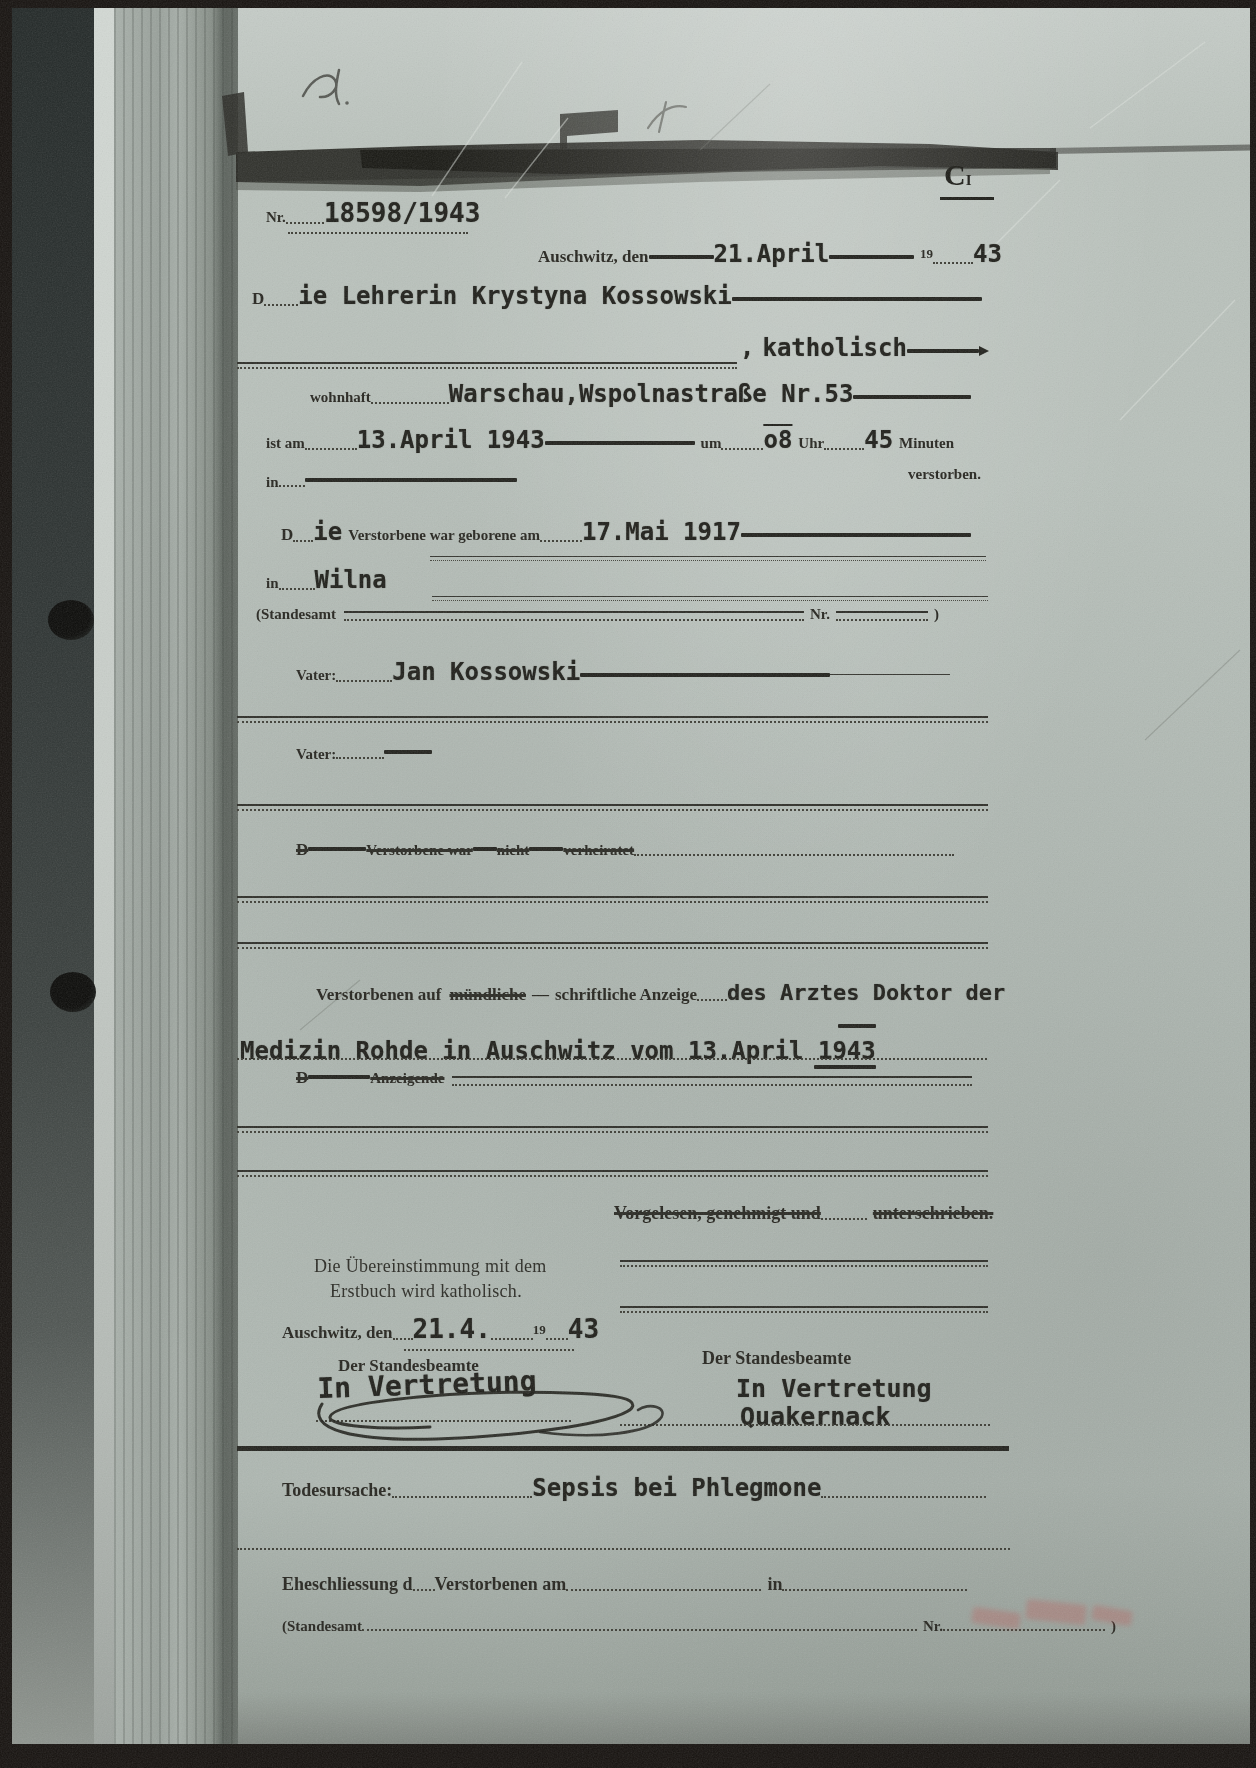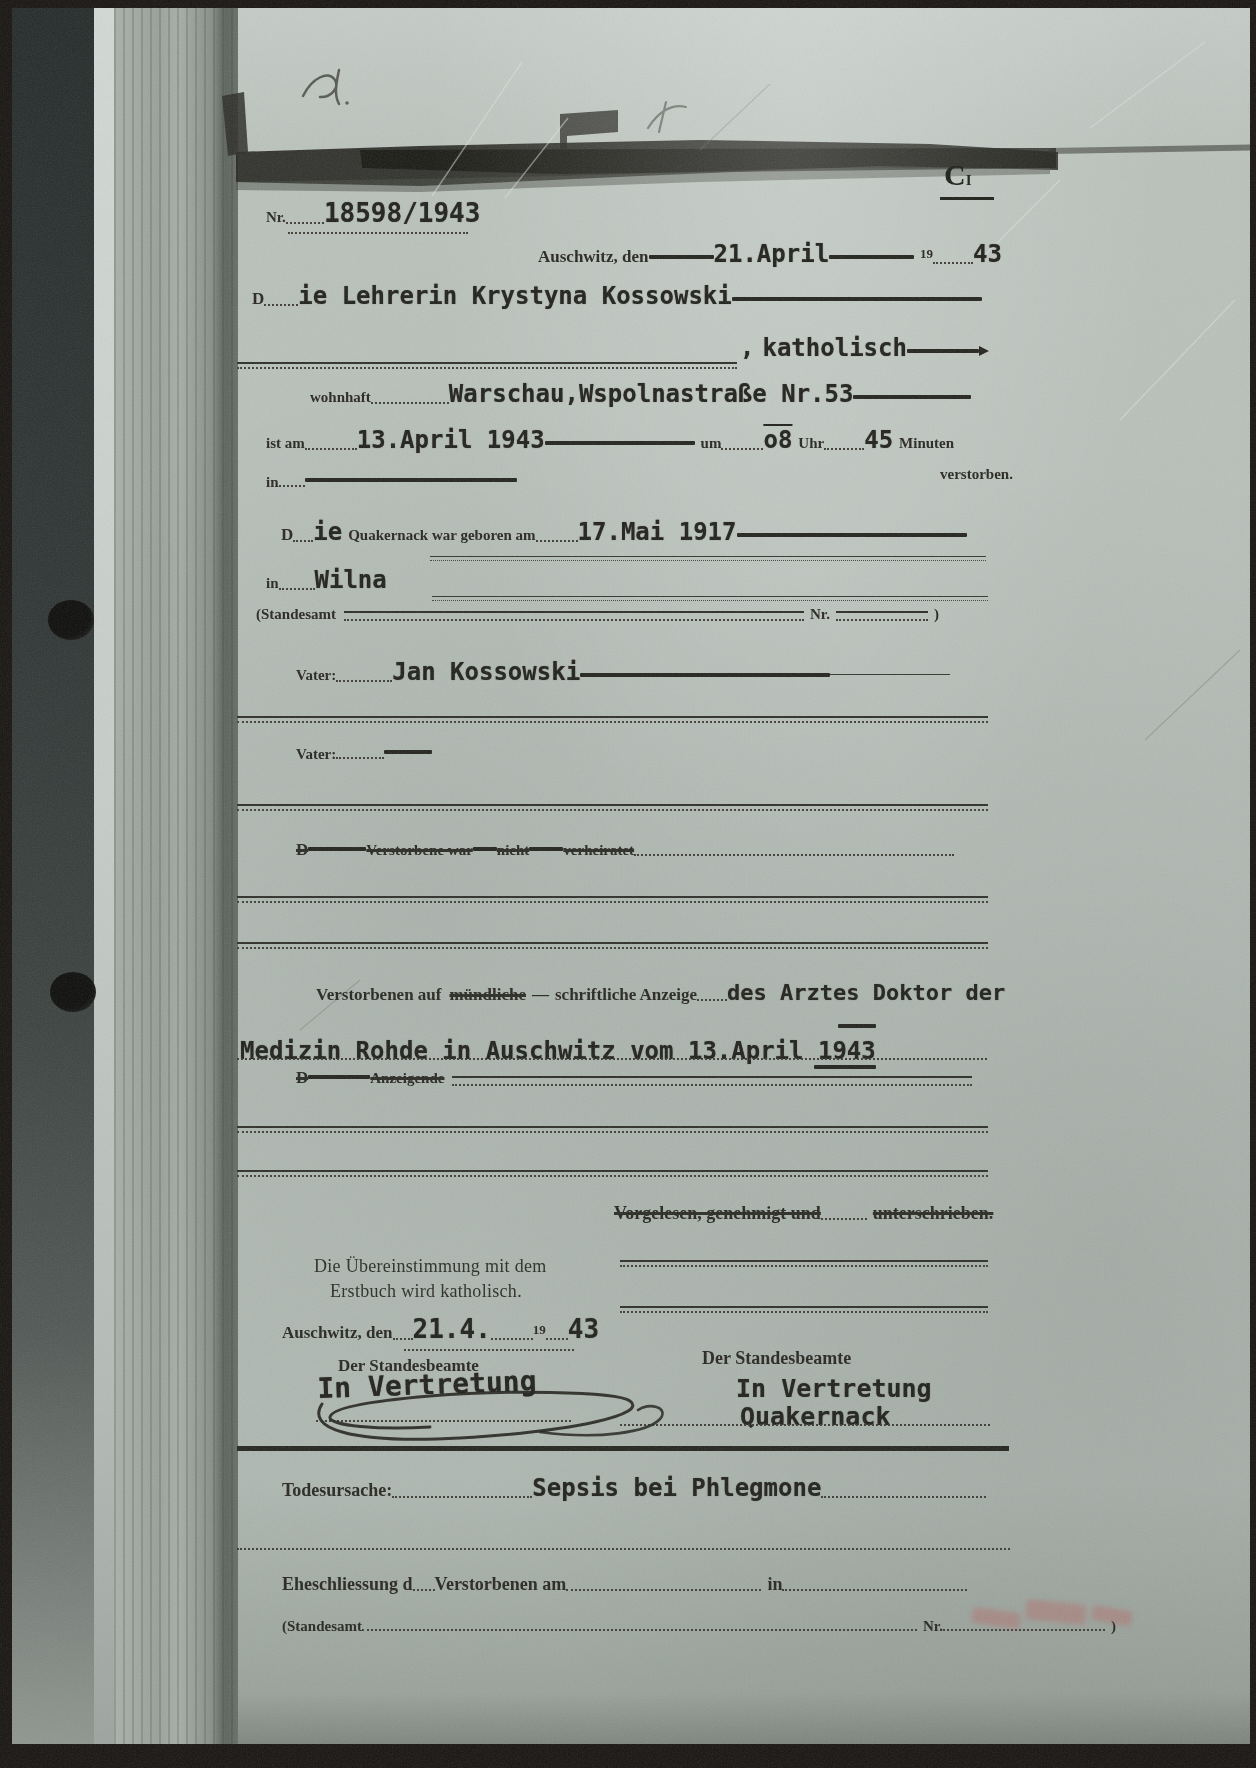--- a/index.html
+++ b/index.html
@@ -67,21 +67,21 @@
   
   #cmark{left:944px;top:158px;font-size:30px;font-weight:700;color:#1d1d18;}
   #cmark sup{font-size:15px;}
   #cmark-u{position:absolute;left:940px;top:197px;width:54px;height:3px;background:#1d1d18;z-index:5;}
   #r-nr{left:266px;top:198px;}        #u-nr{left:288px;top:232px;width:180px;}
   #r-date{left:538px;top:240px;}
   #r-name{left:252px;top:282px;}
   #ln-rel{left:237px;top:362px;width:500px;}  #r-rel{left:740px;top:334px;}
   #r-wohn{left:266px;top:380px;margin-left:44px;}
   #r-istam{left:266px;top:426px;}
-  #r-inplace{left:266px;top:474px;}   #r-verst{left:908px;top:466px;margin-left:32px;}
+  #r-inplace{left:266px;top:474px;}   #r-verst{left:908px;top:466px;}
   #r-born{left:281px;top:518px;}      #ln-born{left:430px;top:556px;width:556px;}
   #r-wilna{left:266px;top:566px;}     #ln-wilna{left:432px;top:596px;width:556px;}
   #r-sta1{left:256px;top:606px;}
   #r-vater{left:296px;top:658px;}
   #ln-a{left:237px;top:716px;width:751px;}
   #r-mutter{left:296px;top:746px;}
   #ln-b{left:237px;top:804px;width:751px;}
   #r-marital{left:296px;top:840px;}
   #ln-c{left:237px;top:896px;width:751px;}
   #ln-d{left:237px;top:942px;width:751px;}
@@ -211,21 +211,21 @@
     <span class="tdash w212"></span>
   </div>
   <div id="r-verst" class="row">
     <span class="lbl-sm">verstorben.</span>
   </div>
 
   <div id="r-born" class="row">
     <span class="lbl">D</span>
     <span class="dot w20"></span>
     <span class="typed">ie</span>
-    <span class="lbl-sm g6">Quakernack war geboren am</span>
+    <span class="lbl-sm g6">Verstorbene war geborene am</span>
     <span class="dot w42"></span>
     <span class="typed">17.Mai 1917</span>
     <span class="tdash w230"></span>
   </div>
   <div id="ln-born" class="rule-thin"></div>
 
   <div id="r-wilna" class="row">
     <span class="lbl-sm">in</span>
     <span class="dot w36"></span>
     <span class="typed">Wilna</span>

